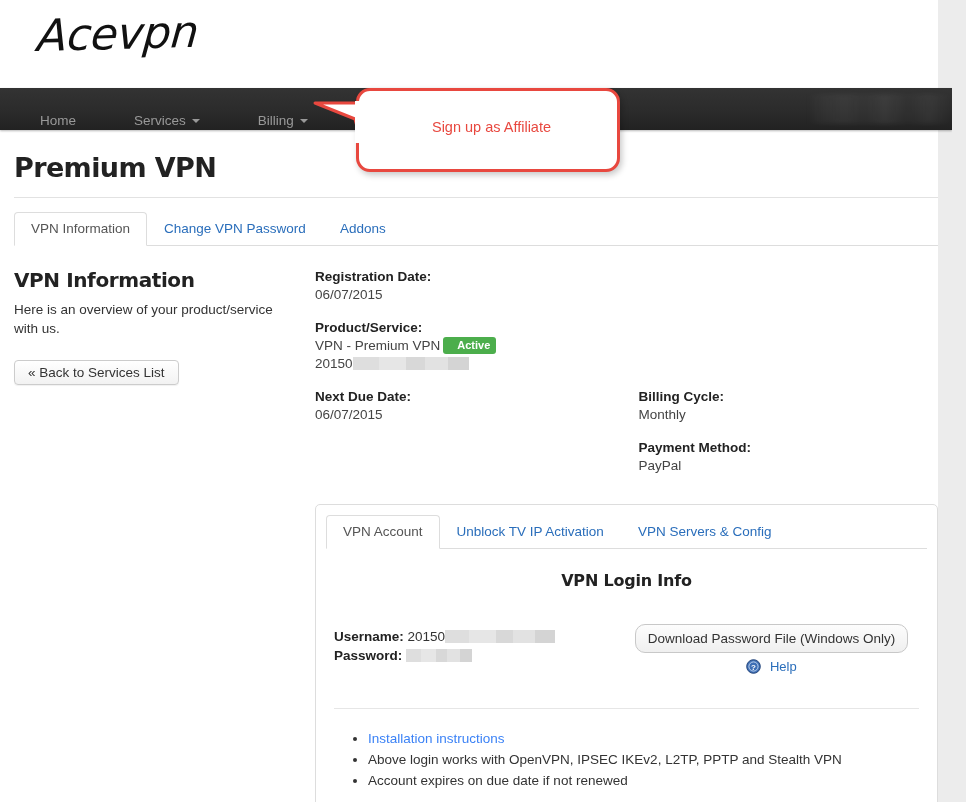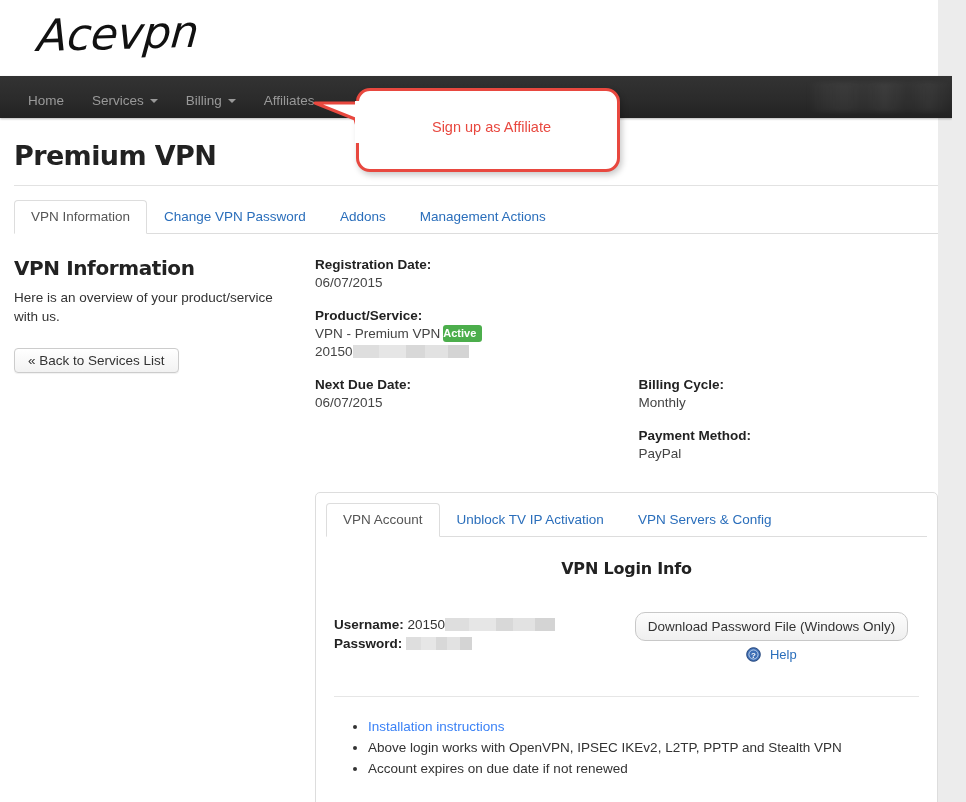--- a/index.html
+++ b/index.html
@@ -49,25 +49,26 @@
   
   .navbar {
     position: relative;
     height: 42px;
     background: linear-gradient(to bottom, #333333 0%, #2b2b2b 55%, #222222 100%);
     box-shadow: 0 1px 2px rgba(0,0,0,0.28);
     z-index: 5;
   }
   .nav-list {
     list-style: none;
-    margin: 0;
-    padding: 4px 0 0 14px;
+    margin: 12px;
+    padding: 12px 0 0 14px;
     display: flex;
     align-items: stretch;
     height: 42px;
+    gap: 30px;
   }
   .nav-item {
     display: flex;
     align-items: center;
     padding: 0 14px;
     color: #999999;
     font-size: 13.5px;
     line-height: 42px;
     white-space: nowrap;
     cursor: pointer;
@@ -241,21 +242,21 @@
     color: #444444;
     font-size: 13.5px;
     line-height: 18px;
   }
   .badge {
     display: inline-block;
     background: #4cae4c;
     color: #ffffff;
     font-size: 11px;
     font-weight: bold;
-    padding: 2px 6px 3px 0;
+    padding: 2px 6px 3px 14px;
     border-radius: 3px;
     line-height: 12px;
     vertical-align: 1px;
     margin-left: 3px;
   }
   .redact {
     display: inline-block;
     height: 13px;
     vertical-align: -2px;
     background:
@@ -406,21 +407,20 @@
 
   <div class="content">
 
     <h1 class="page-title">Premium VPN</h1>
     <hr class="title-rule">
 
     <ul class="tabs">
       <li class="tab active">VPN Information</li>
       <li class="tab">Change VPN Password</li>
       <li class="tab">Addons</li>
-      <li class="tab">Management Actions</li>
     </ul>
 
     <div class="body-row">
 
       <div class="col-left">
         <h2 class="section-title">VPN Information</h2>
         <p class="section-desc">Here is an overview of your product/service with us.</p>
         <div class="btn">« Back to Services List</div>
       </div>
 

